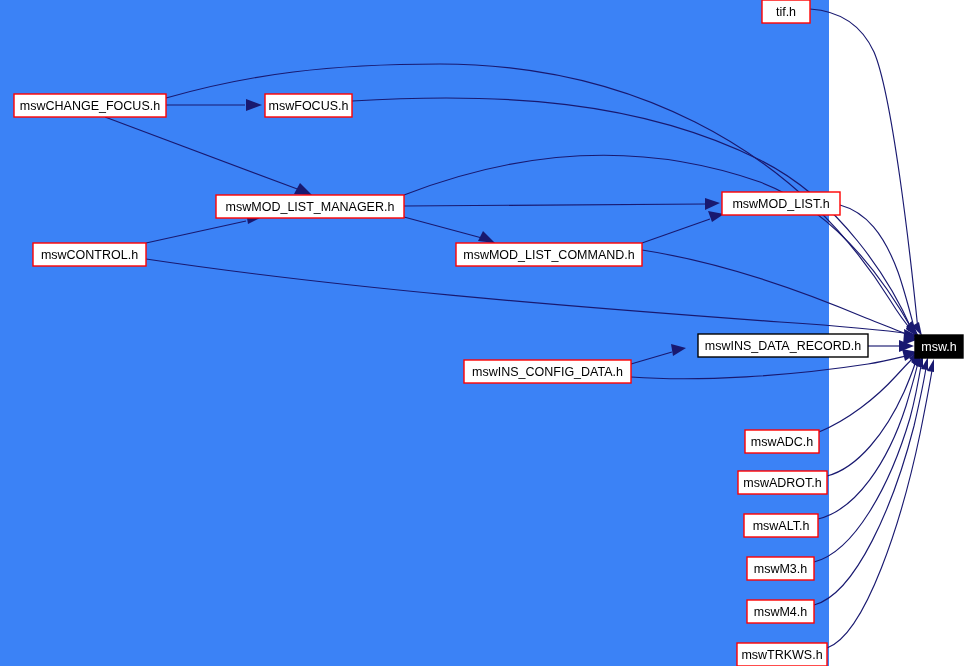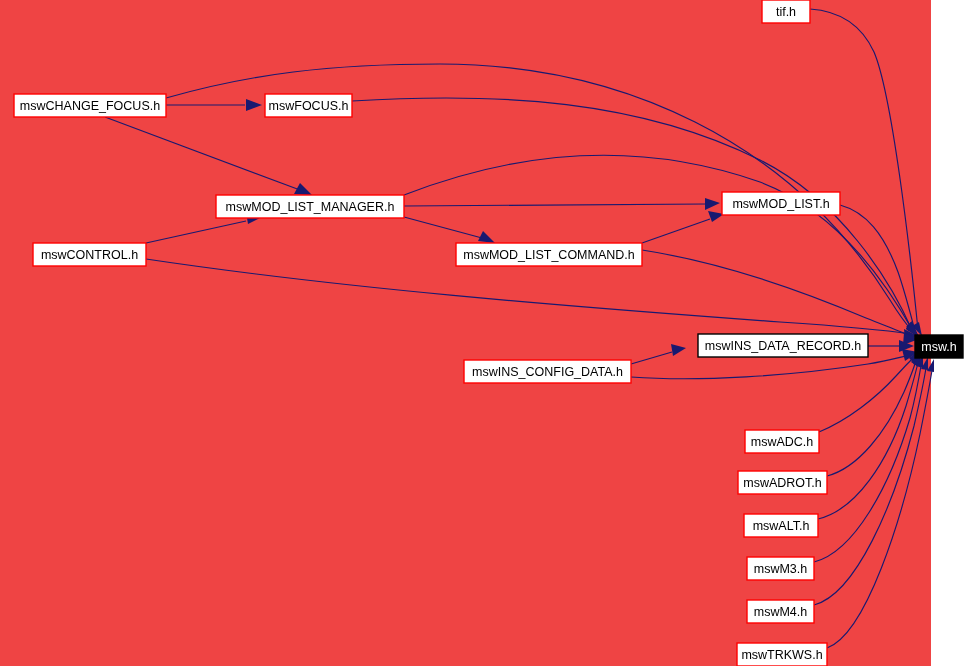--- a/index.html
+++ b/index.html
@@ -8,23 +8,23 @@
     background: #ffffff;
   }
   body {
     width: 975px;
     height: 666px;
     font-family: "Liberation Sans", sans-serif;
     overflow: hidden;
   }
   #graph-root {
     position: relative;
-    width: 931px;
+    width: 829px;
     height: 666px;
-    background: #ef4444;
+    background: #3b82f6;
   }
   svg#dep-graph {
     display: block;
     width: 975px;
     height: 666px;
   }
   .node-box {
     fill: #ffffff;
     stroke: #ff0000;
     stroke-width: 1.4;

